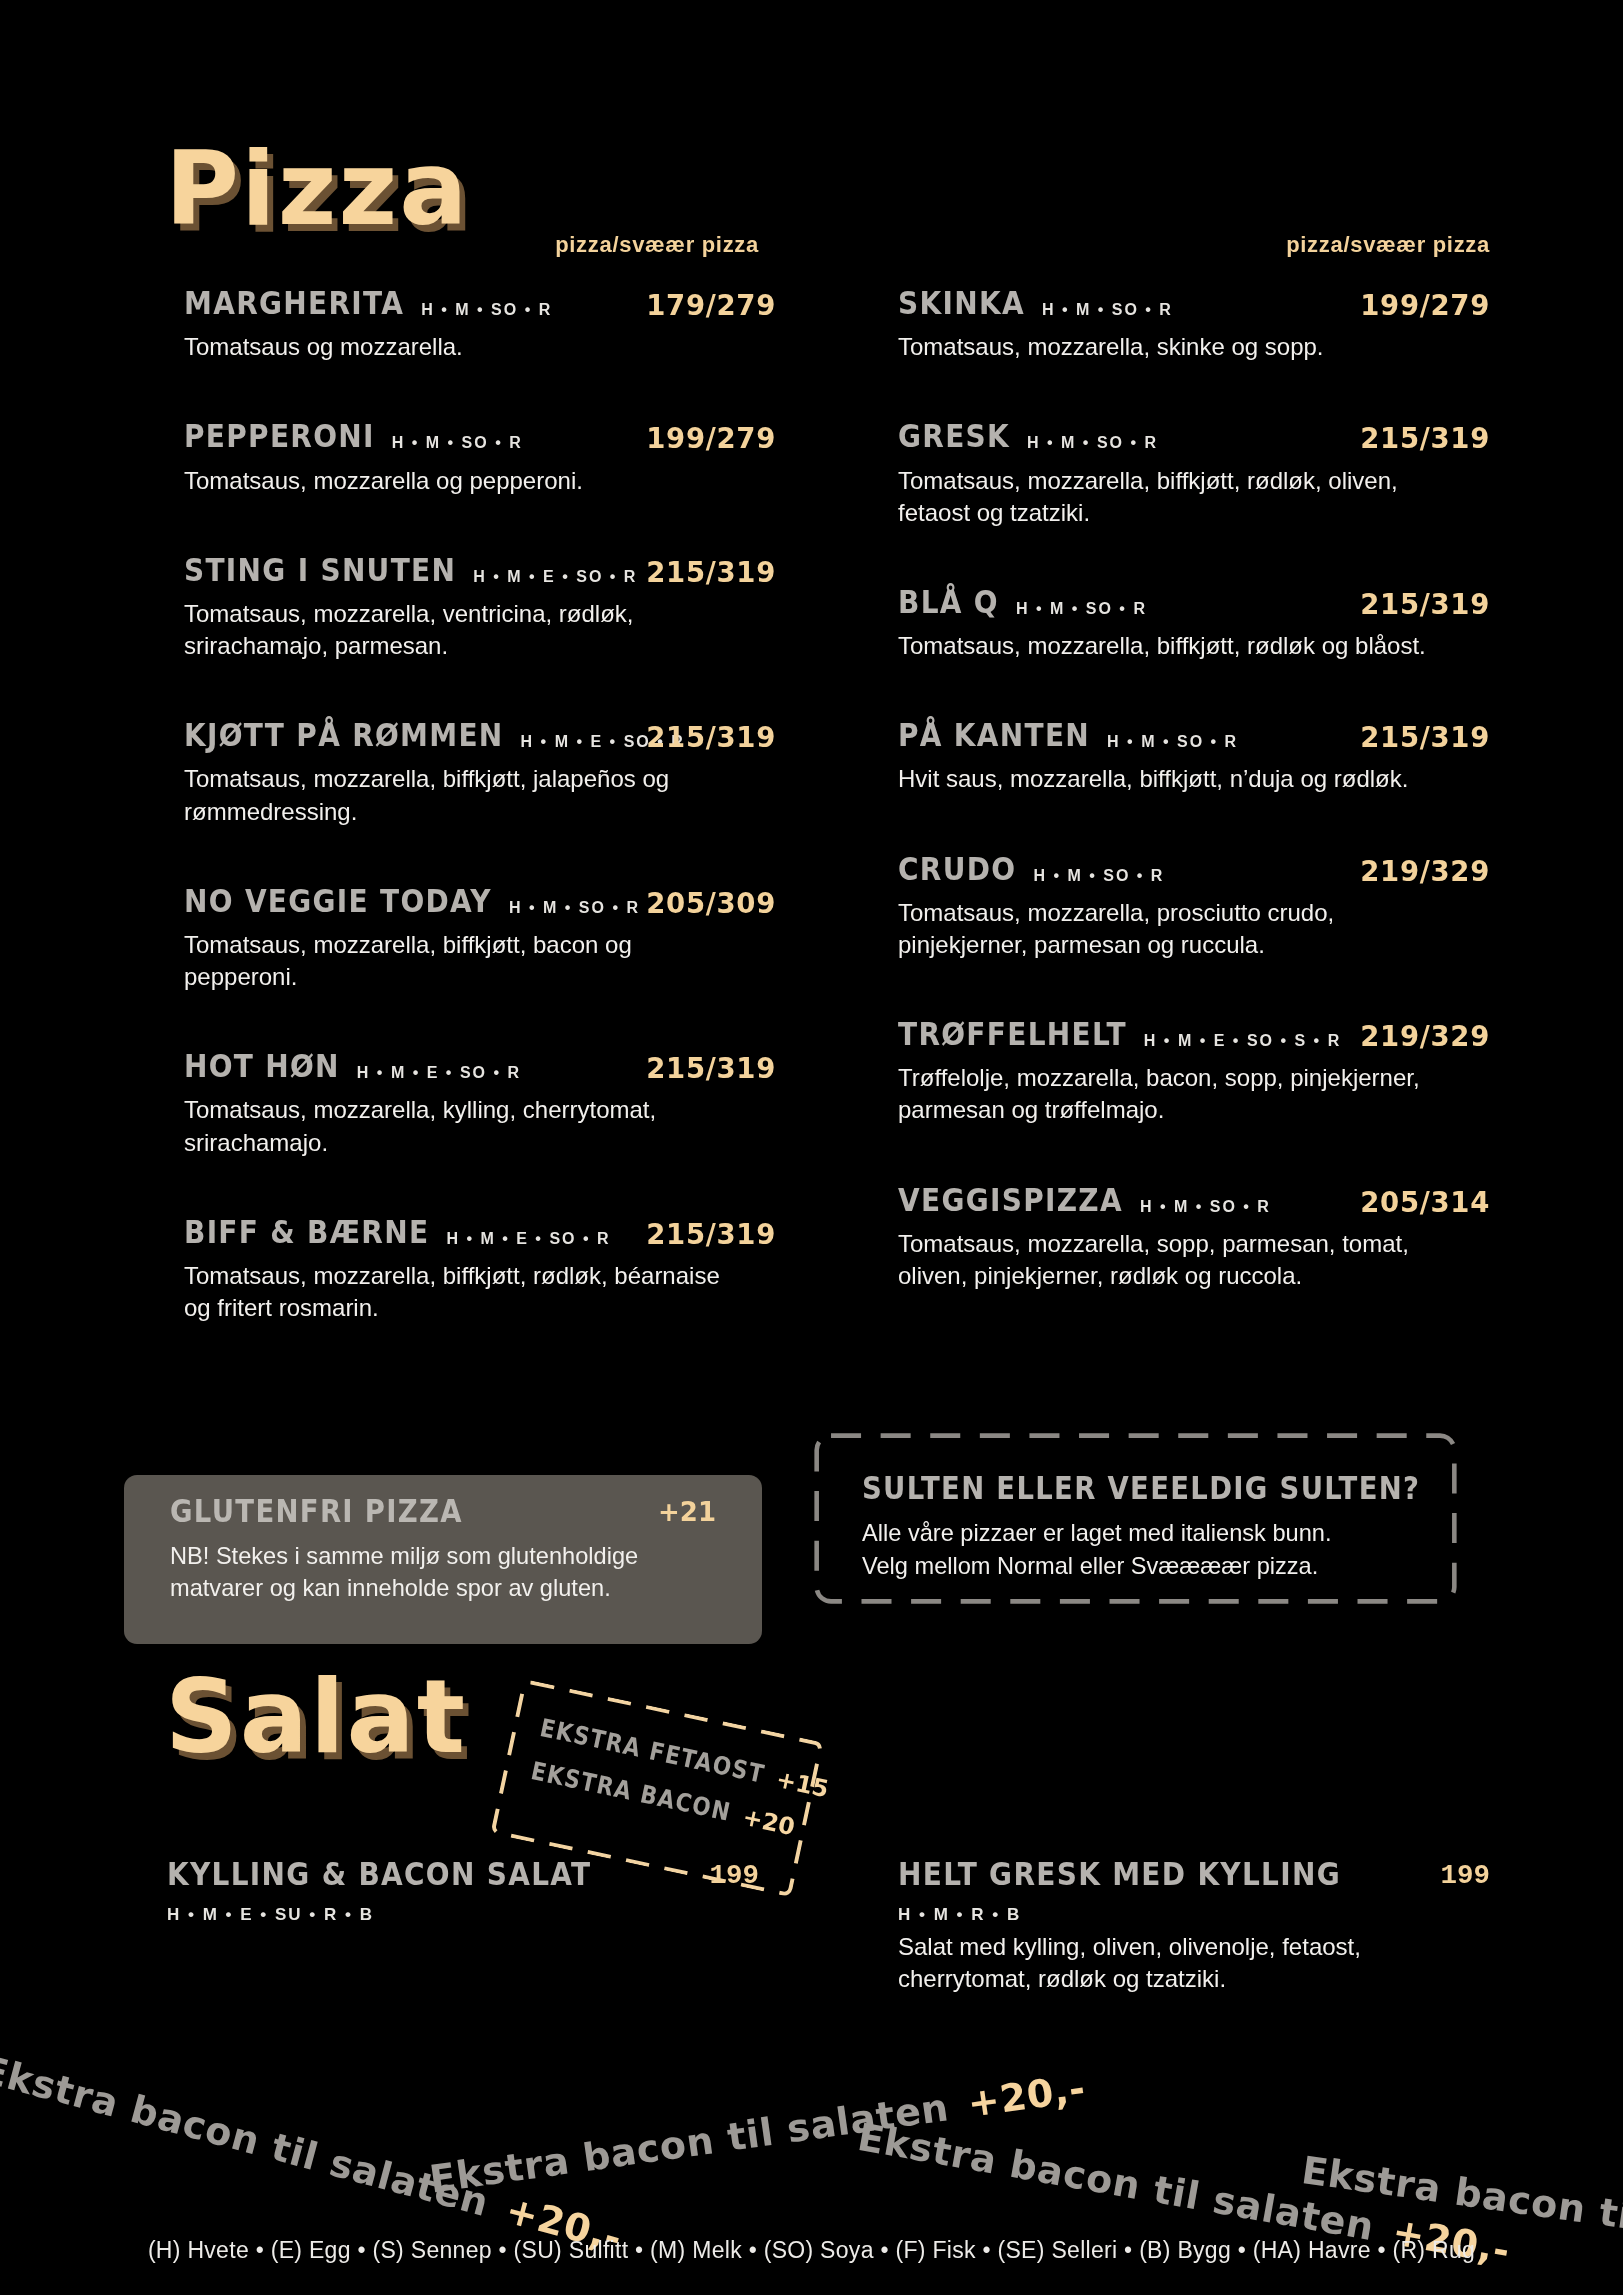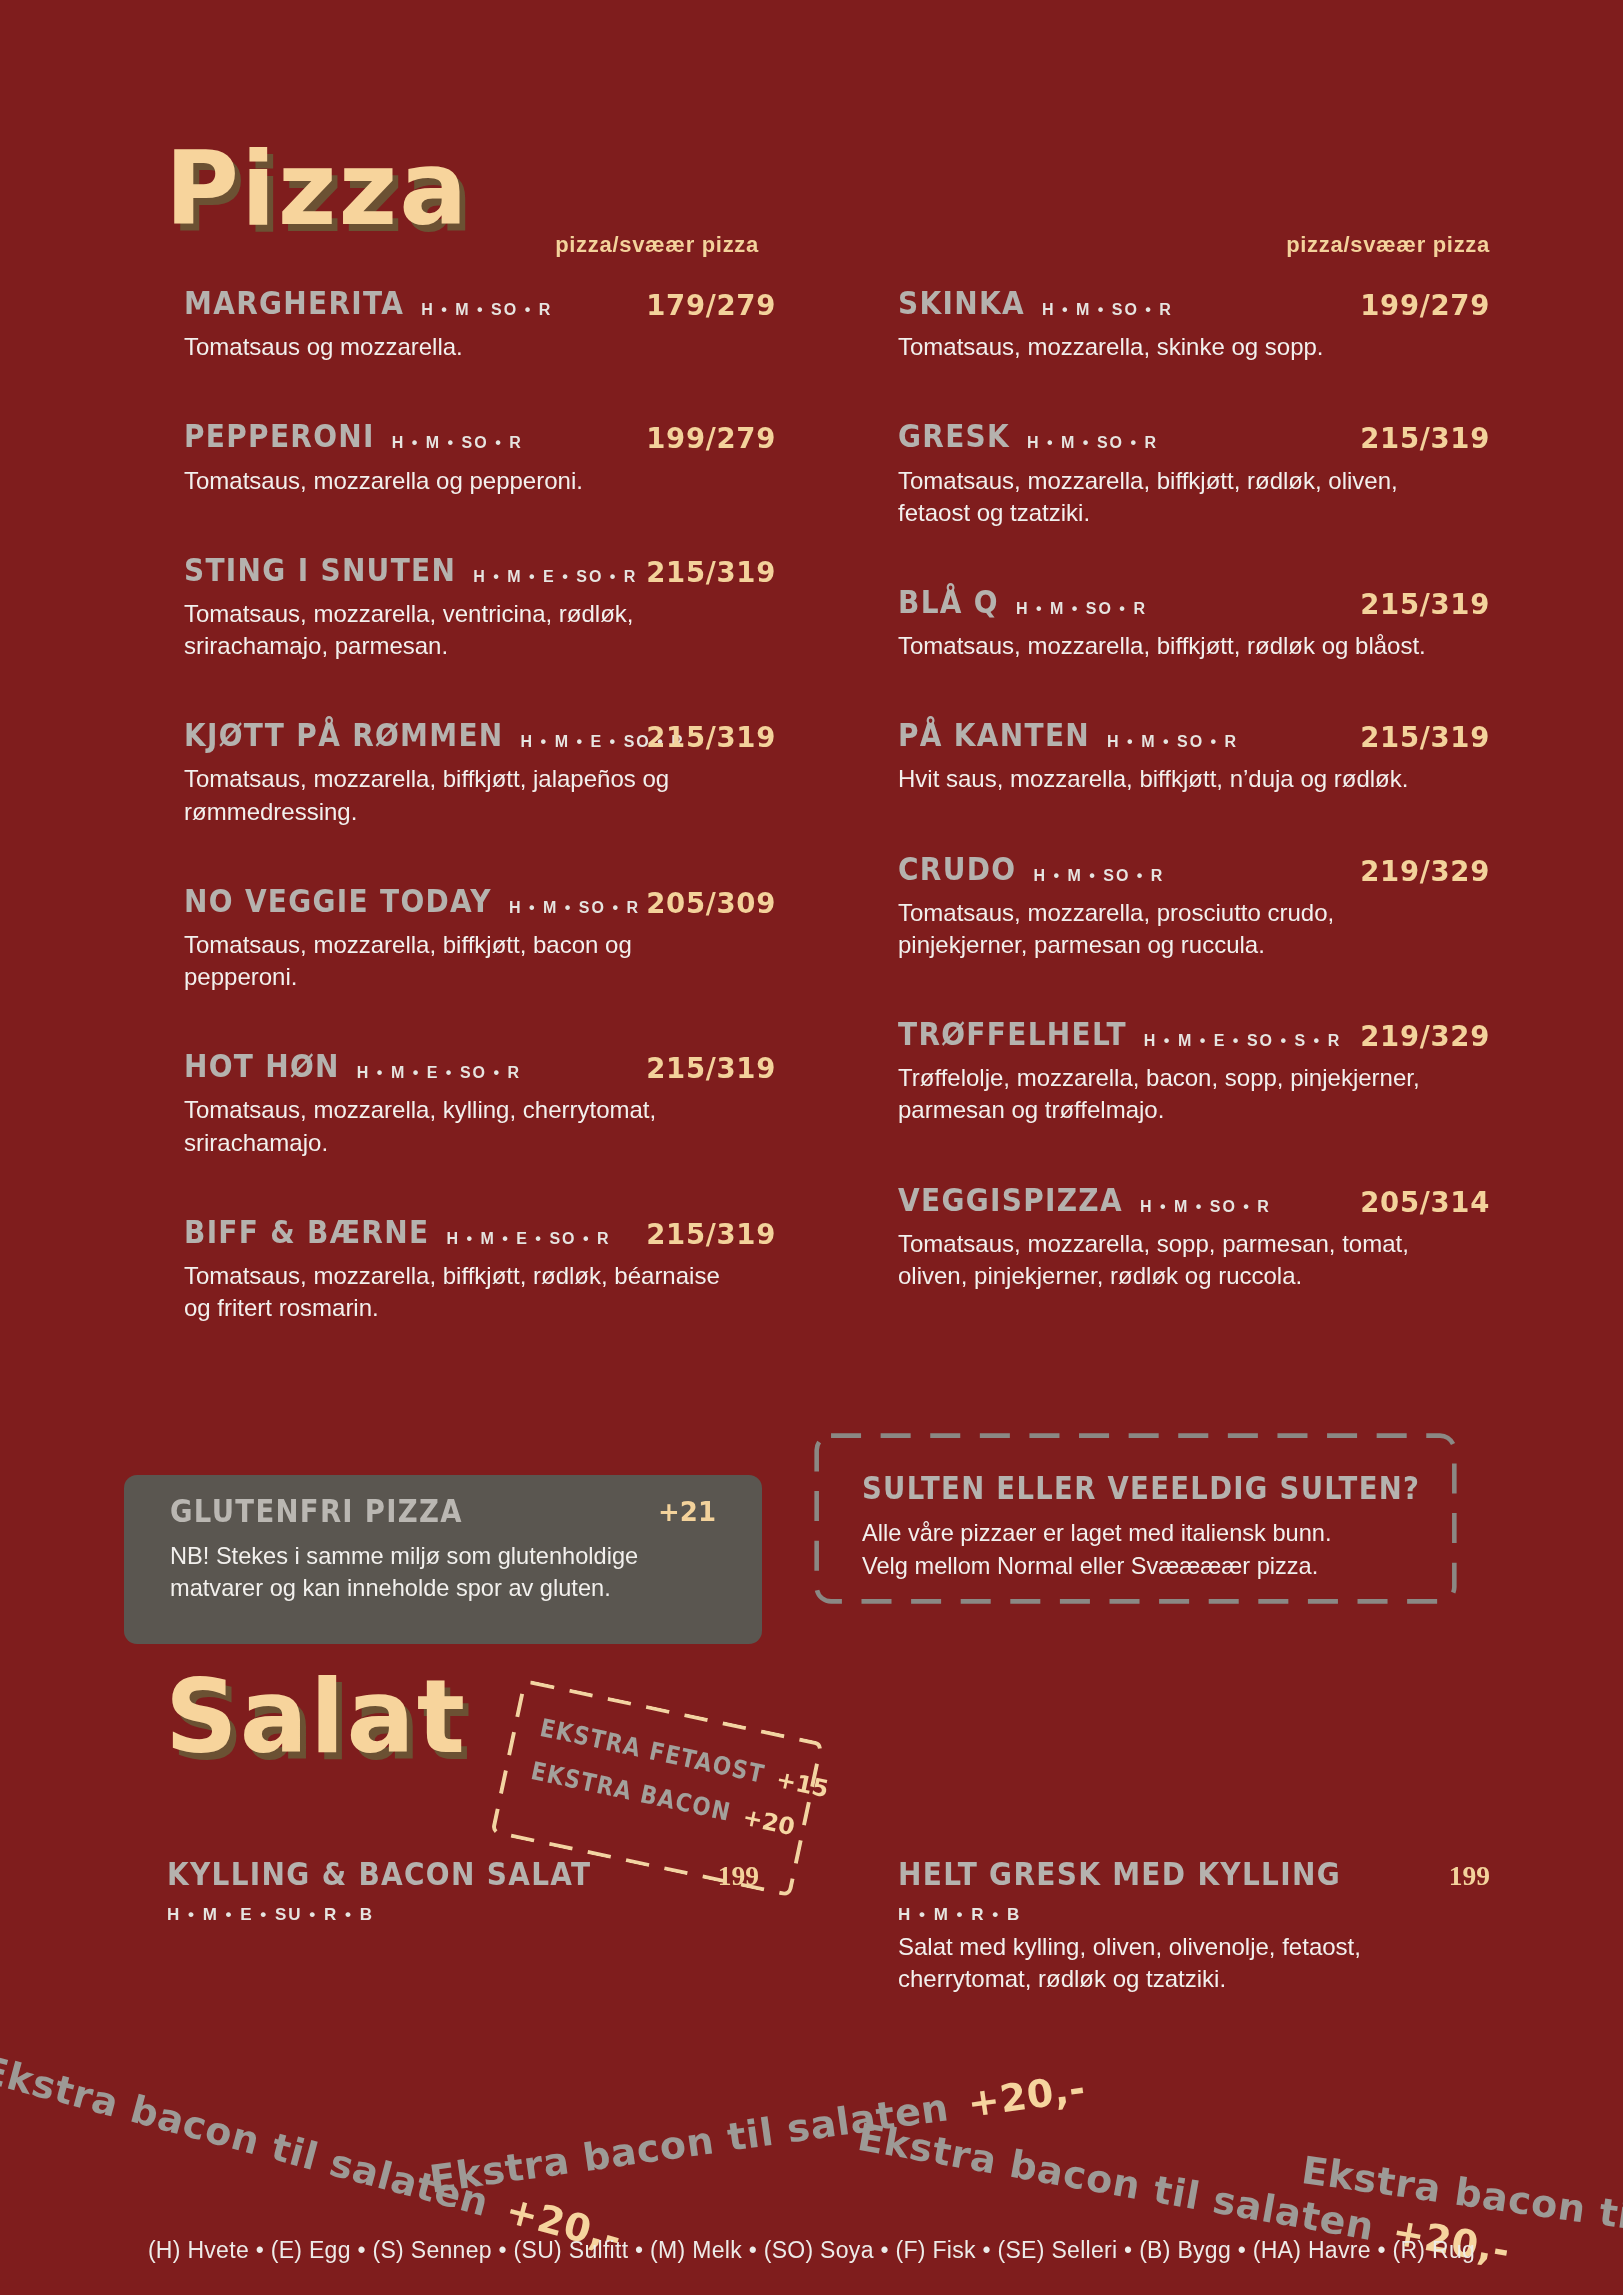--- a/index.html
+++ b/index.html
@@ -1,19 +1,19 @@
 <!DOCTYPE html>
 <html style="font-size:10.5px"><head>
 <meta charset="utf-8">
 <style>
   html,body{margin:0;padding:0;background:#1c1b1a;}
   .page{
     position:relative;
     width:1623px;height:2295px;
-    background:#7f1d1d;
+    background:#000000;
     overflow:hidden;
     font-family:"Liberation Sans",sans-serif;
   }
   
   .big-title{
     position:absolute;
     font-family:"DejaVu Sans",sans-serif;
     font-weight:bold;
     font-size:101px;
     line-height:1;
@@ -153,21 +153,21 @@
   .s-name{
     display:inline-block;
     font-family:"DejaVu Sans",sans-serif;
     font-weight:bold;font-size:28px;
     color:#b5b2ae;letter-spacing:1.3px;
     transform:scaleY(1.15);transform-origin:left bottom;
     white-space:nowrap;
   }
   .s-price{
     position:absolute;right:0;top:0;
-    font-family:Liberation Serif, serif;
+    font-family:Liberation Mono, monospace;
     font-weight:bold;font-size:27.5px;color:#f3d29b;margin-left:16px;
   }
   .s-allergens{margin-top:11.8px;font-size:17px;font-weight:600;color:#e6e4e0;letter-spacing:2px;}
   .s-desc{margin-top:6.5px;max-width:563px;font-size:24px;line-height:1.34;color:#f2f0ed;}
 
   
   .mq{
     position:absolute;
     white-space:nowrap;
     transform-origin:left top;

